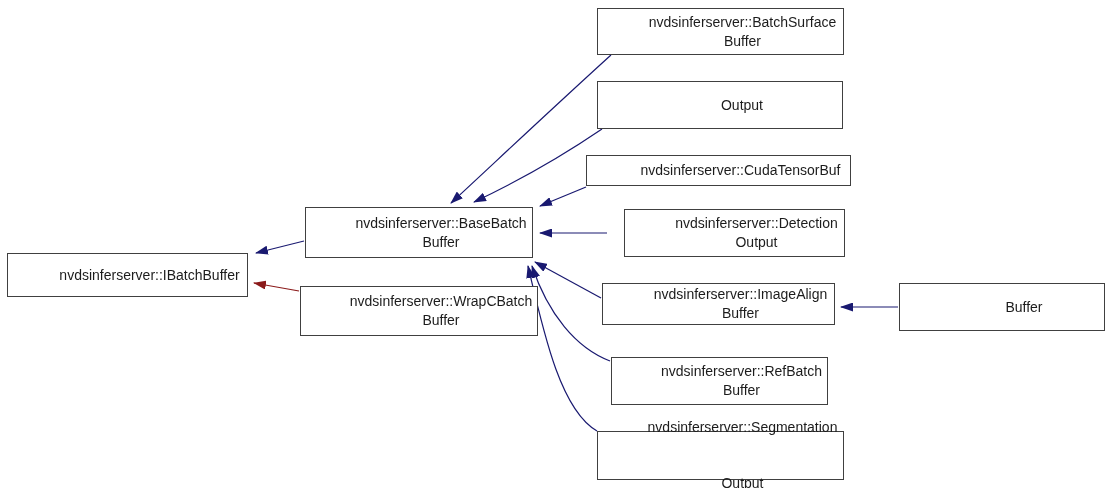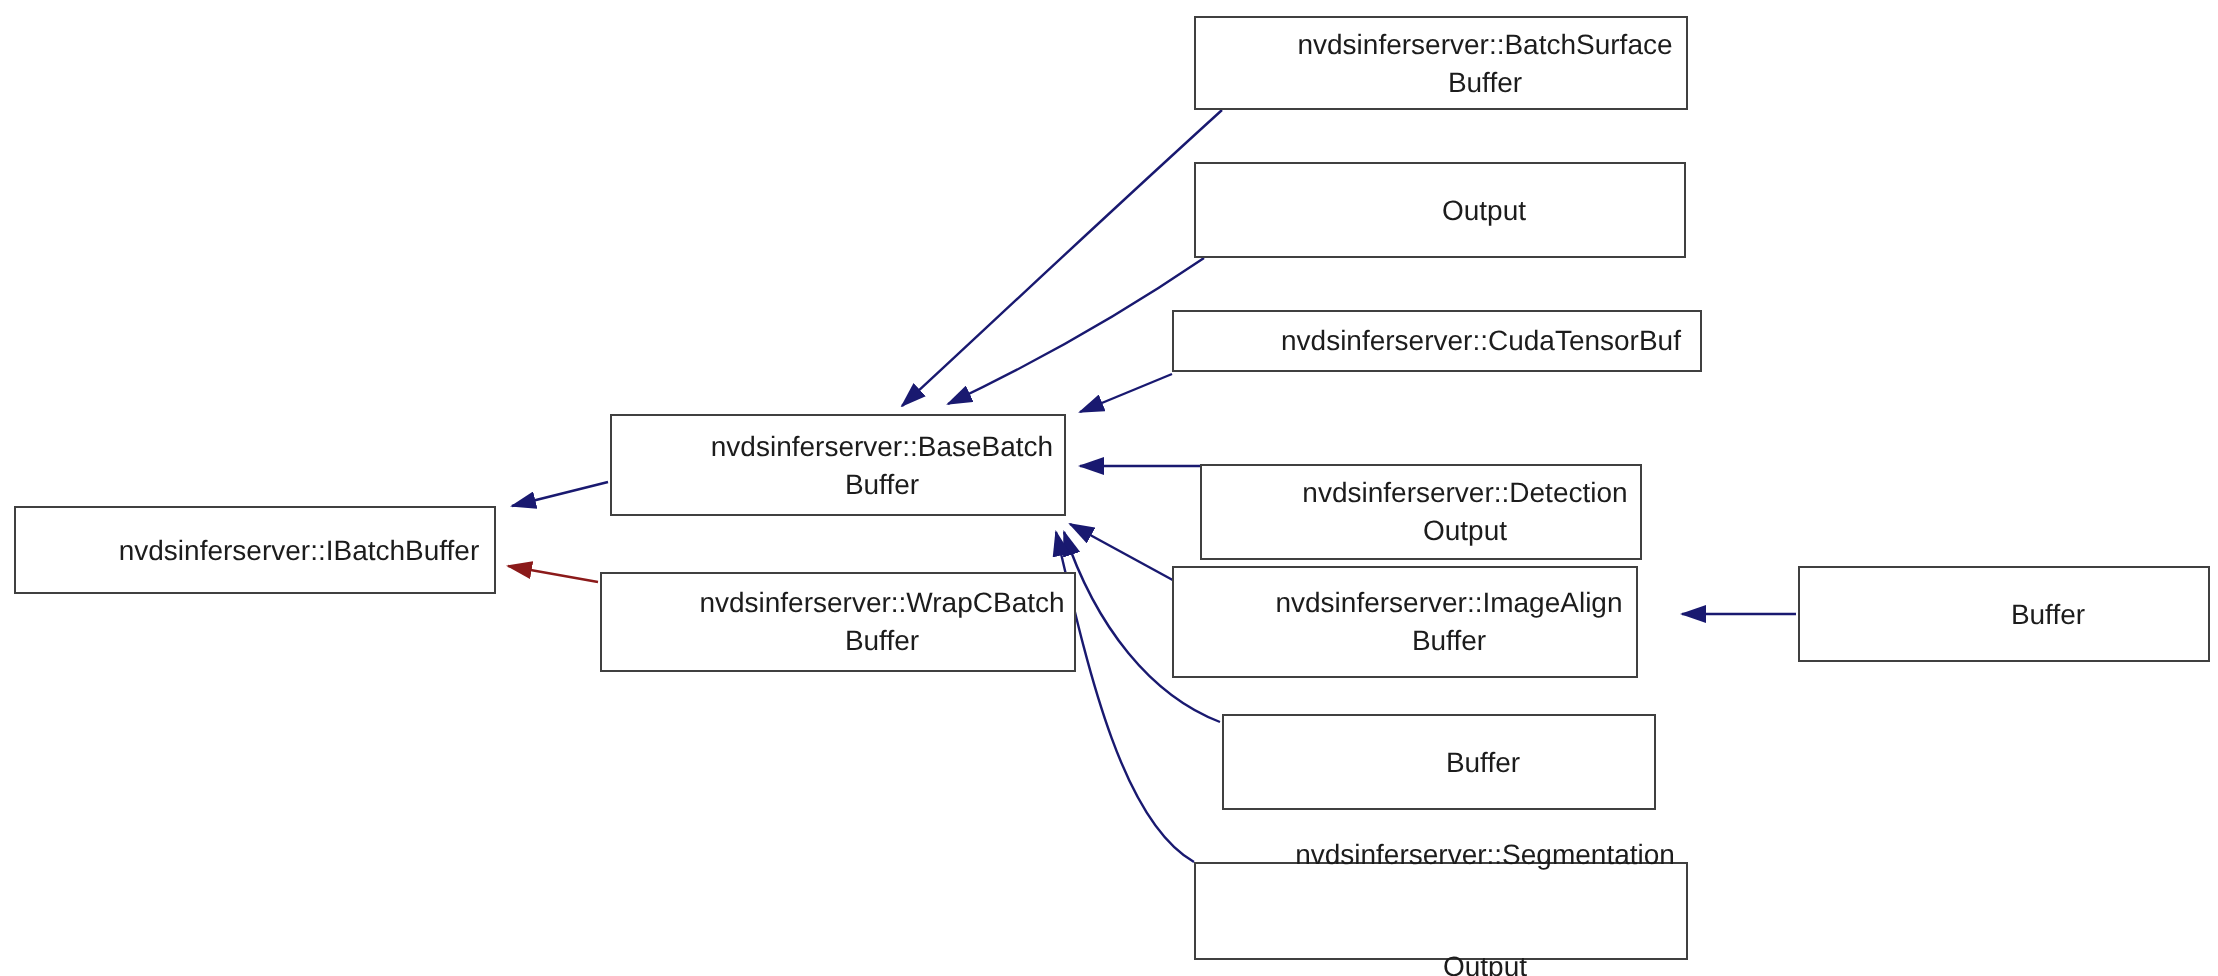--- a/index.html
+++ b/index.html
@@ -99,31 +99,32 @@
 
   <div class="node" style="left:597px; top:81px; width:246px; height:48px;">
     <span>Output</span>
   </div>
 
   <div class="node" style="left:586px; top:155px; width:265px; height:31px;">
     <span>nvdsinferserver::CudaTensorBuf</span>
     <span></span>
   </div>
 
-  <div class="node" style="left:600px; top:209px; width:221px; height:48px;margin-top:23px;">
+  <div class="node" style="left:624px; top:209px; width:221px; height:48px;">
     <span>nvdsinferserver::Detection</span>
     <span>Output</span>
   </div>
 
-  <div class="node" style="left:586px; top:283px; width:233px; height:56px;">
+  <div class="node" style="left:602px; top:283px; width:233px; height:42px;">
     <span>nvdsinferserver::ImageAlign</span>
     <span>Buffer</span>
   </div>
 
   <div class="node" style="left:611px; top:357px; width:217px; height:48px;">
+    <span>nvdsinferserver::RefBatch</span>
     <span>Buffer</span>
   </div>
 
   <div class="node" style="left:597px; top:431px; width:247px; height:49px;gap:37px;">
     <span>nvdsinferserver::Segmentation</span>
     <span>Output</span>
   </div>
 
   <div class="node" style="left:899px; top:283px; width:206px; height:48px;">
     <span>Buffer</span>

